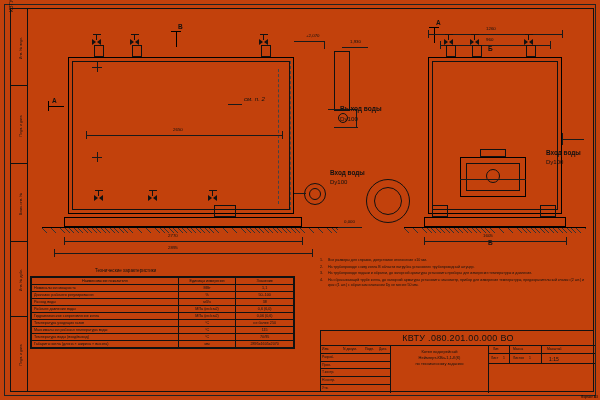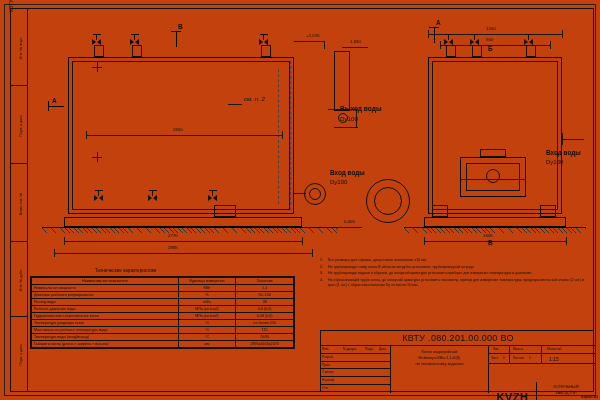--- a/index.html
+++ b/index.html
@@ -490,22 +490,17 @@
       </div>
       <div class="r2">
         <div class="vdiv" style="left:20px;"></div>
         <div class="vdiv" style="left:52px;"></div>
         <span style="position:absolute; left:60px; top:2px; font-size:5px;">1:15</span>
         <span style="position:absolute; left:2px; top:2px; font-size:3.4px;">Лист</span>
         <span style="position:absolute; left:14px; top:2px; font-size:3.4px;">1</span>
         <span style="position:absolute; left:24px; top:2px; font-size:3.4px;">Листов</span>
         <span style="position:absolute; left:40px; top:2px; font-size:3.4px;">1</span>
       </div>
-      <div class="r3">
-        <div id="logo-box">KVZH</div>
-        <div id="firm-name" style="white-space:pre-line;">КОТЕЛЬНЫЙ
-ЗАВОД УЗР</div>
-      </div>
     </div>
   </div>
 
   <div id="fmt">Формат  A3</div>
 </div>
 
 </body></html>

